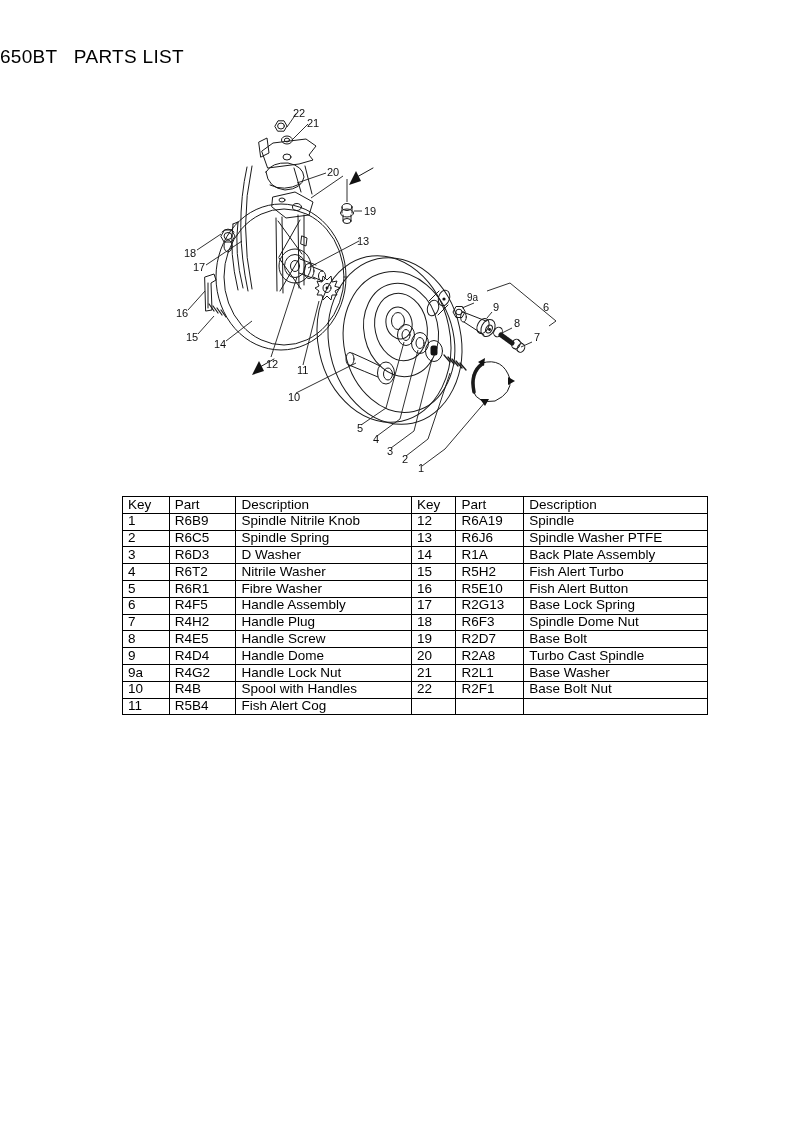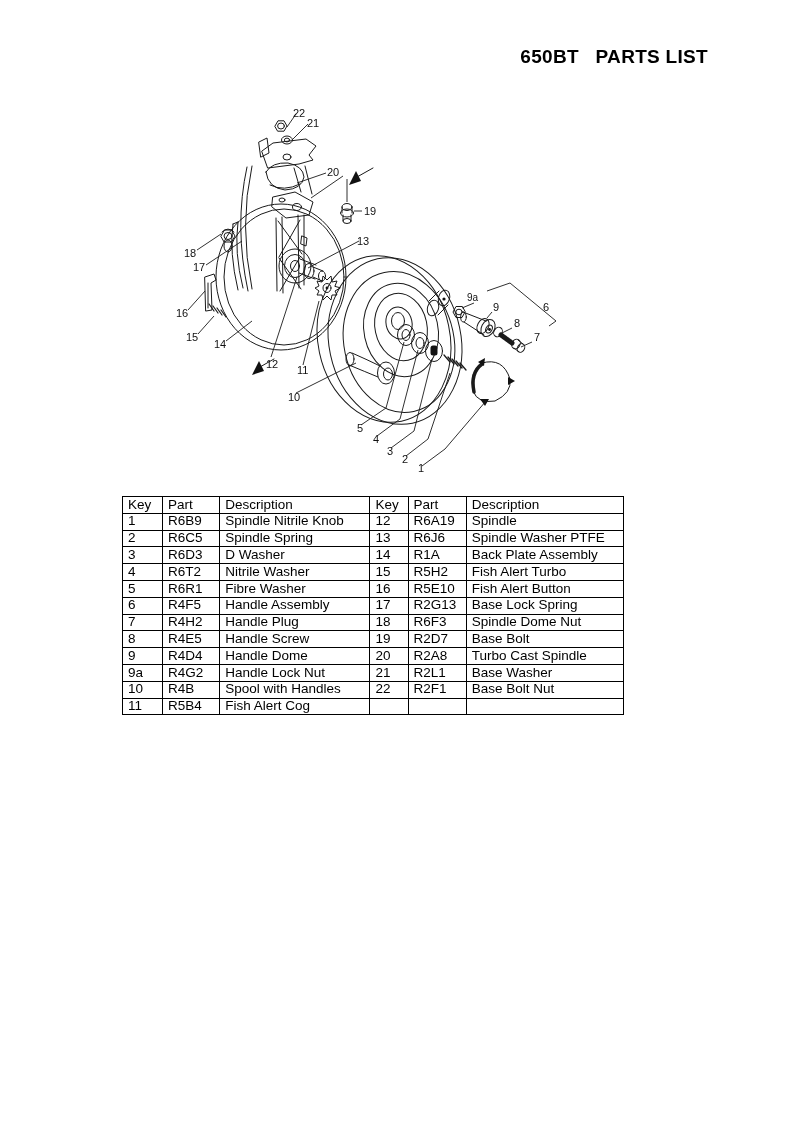--- a/index.html
+++ b/index.html
@@ -2,28 +2,28 @@
 <html><head>
 <meta charset="utf-8">
 <style>
   html,body{margin:0;padding:0;background:#888;}
   .page{
     position:relative;width:794px;height:1123px;background:#ffffff;
     font-family:"Liberation Sans",sans-serif;color:#000;overflow:hidden;
     margin:0 auto;
   }
   .title{
-    position:absolute;top:46px;left:0;width:708px;text-align:right;
-    font-size:19px;font-weight:bold;letter-spacing:.3px;white-space:pre;
+    position:absolute;top:46px;left:0;width:708px;text-align:left;
+    font-size:19px;font-weight:normal;letter-spacing:.3px;white-space:pre;
   }
   .diagram{position:absolute;left:150px;top:95px;width:440px;height:395px;}
   .diagram svg{width:100%;height:100%;}
   .parts-table{
     position:absolute;left:122px;top:496px;
-    border-collapse:collapse;table-layout:fixed;width:502px;
+    border-collapse:collapse;table-layout:fixed;width:586px;
     font-size:13.5px;line-height:14.5px;
   }
   .parts-table th,.parts-table td{
     border:1px solid #000;padding:0.5px 0 0.5px 5px;text-align:left;
     font-weight:normal;white-space:nowrap;overflow:hidden;height:14.8px;
   }
   .part-line{stroke:#1a1a1a;stroke-width:1;fill:none;stroke-linecap:round;stroke-linejoin:round;}
   .leader{stroke:#1a1a1a;stroke-width:0.9;fill:none;}
   .callout{font-family:"Liberation Sans",sans-serif;font-size:11px;fill:#111;}
   .callout-sm{font-size:10px;}

